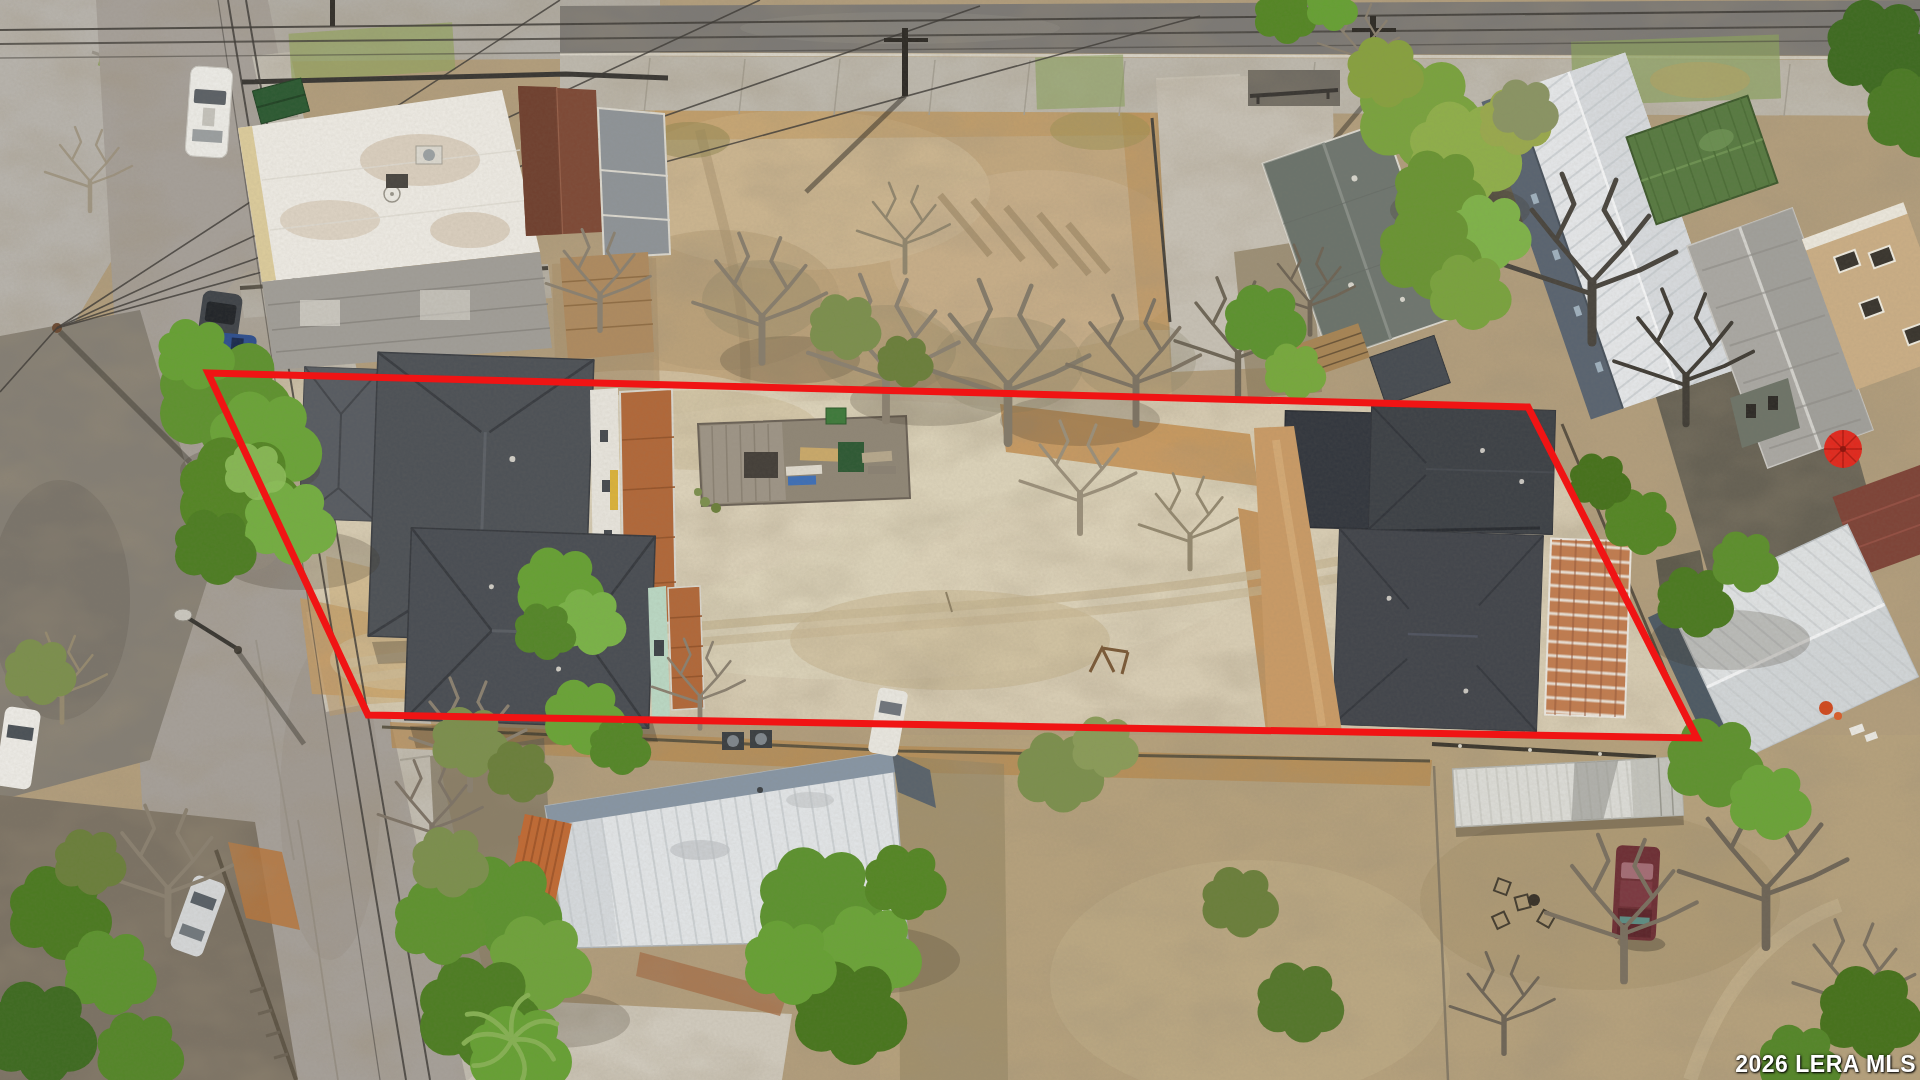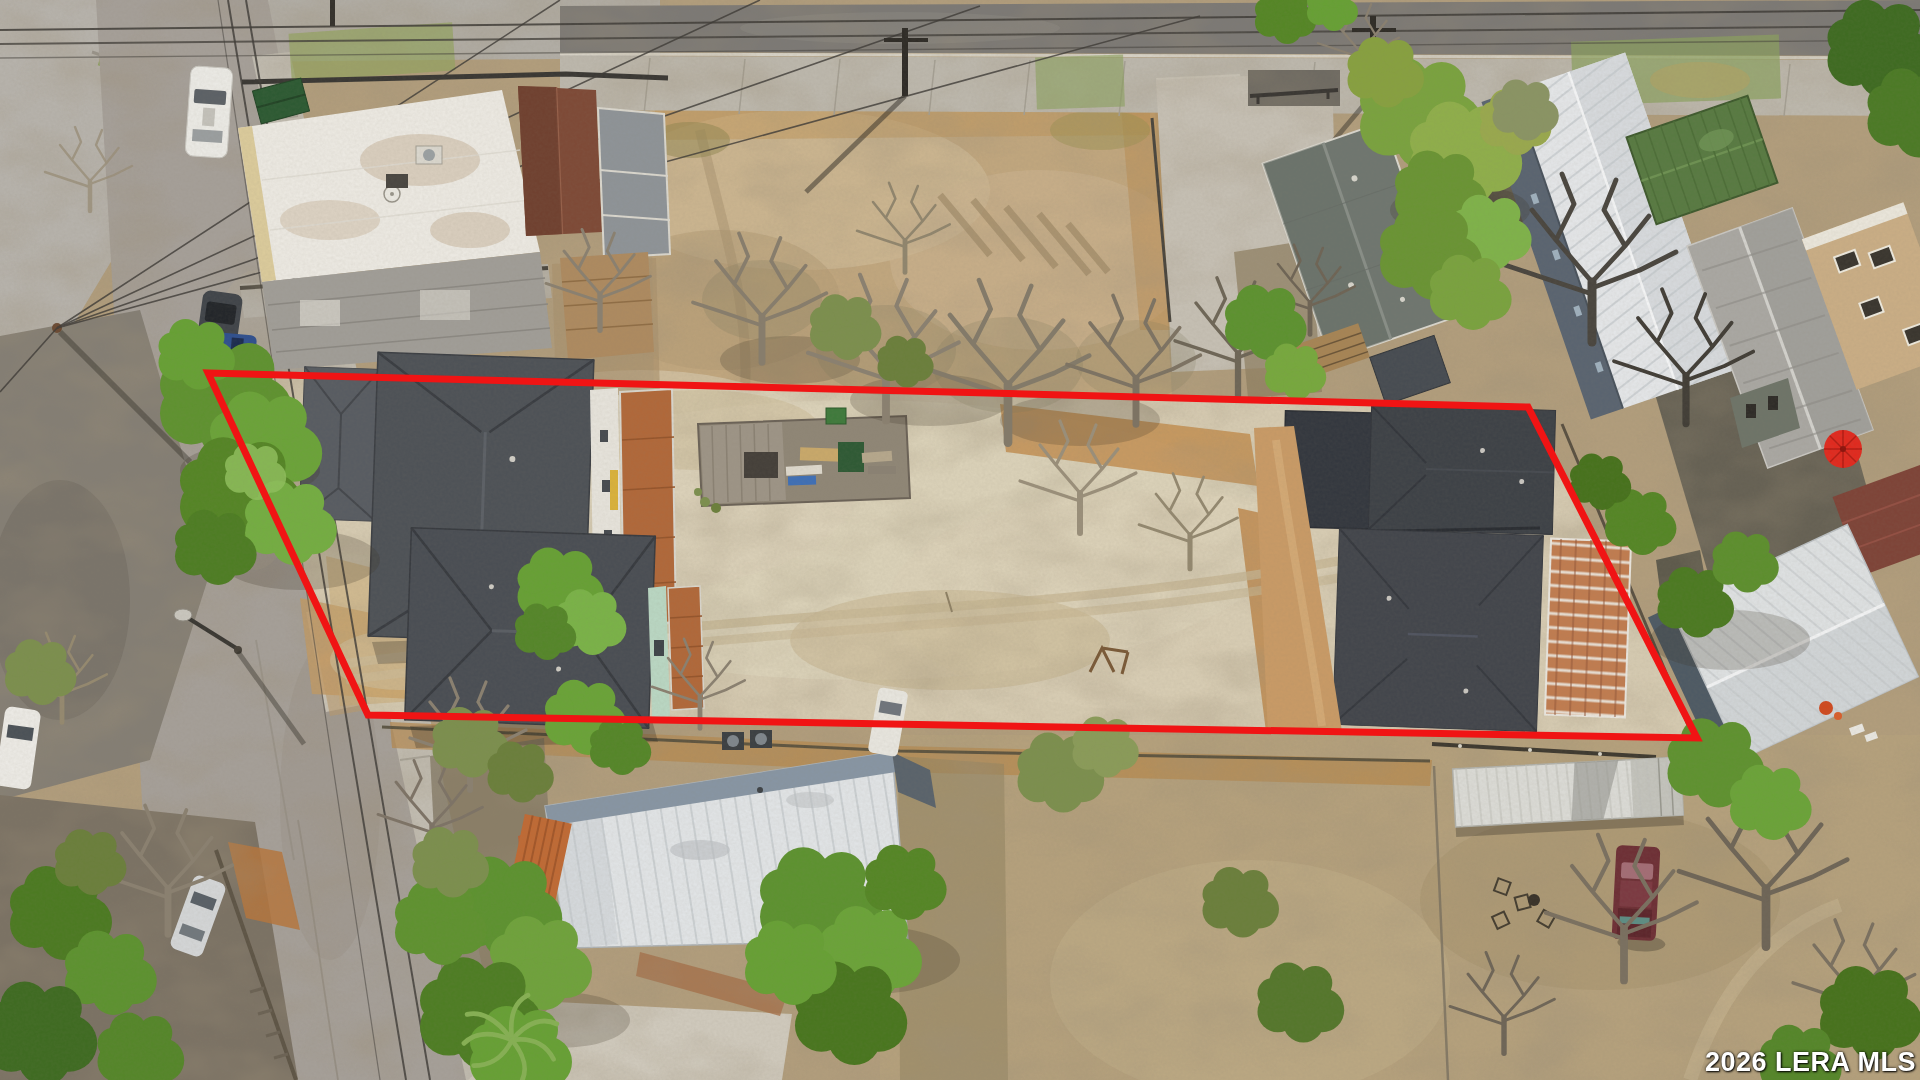--- a/index.html
+++ b/index.html
@@ -1,20 +1,20 @@
 <!DOCTYPE html>
 <html><head>
 <meta charset="utf-8">
 <style>
   html,body{margin:0;padding:0;background:#000;}
   #stage{position:relative;width:1920px;height:1080px;overflow:hidden;
          font-family:"Liberation Sans",sans-serif;}
   #stage svg{position:absolute;left:0;top:0;display:block;}
   .watermark{position:absolute;right:4px;bottom:2px;color:#fff;
-     font-weight:bold;font-size:27px;letter-spacing:.5px;
+     font-weight:bold;font-size:23px;letter-spacing:.5px;
      text-shadow:0 0 3px rgba(0,0,0,.85),1px 1px 2px rgba(0,0,0,.9);
      font-family:"Liberation Sans",sans-serif;}
 </style>
 </head>
 <body>
 
 <div id="stage">
 <svg width="1920" height="1080" viewBox="0 0 1920 1080">
 <defs>
   <filter id="mottle">

